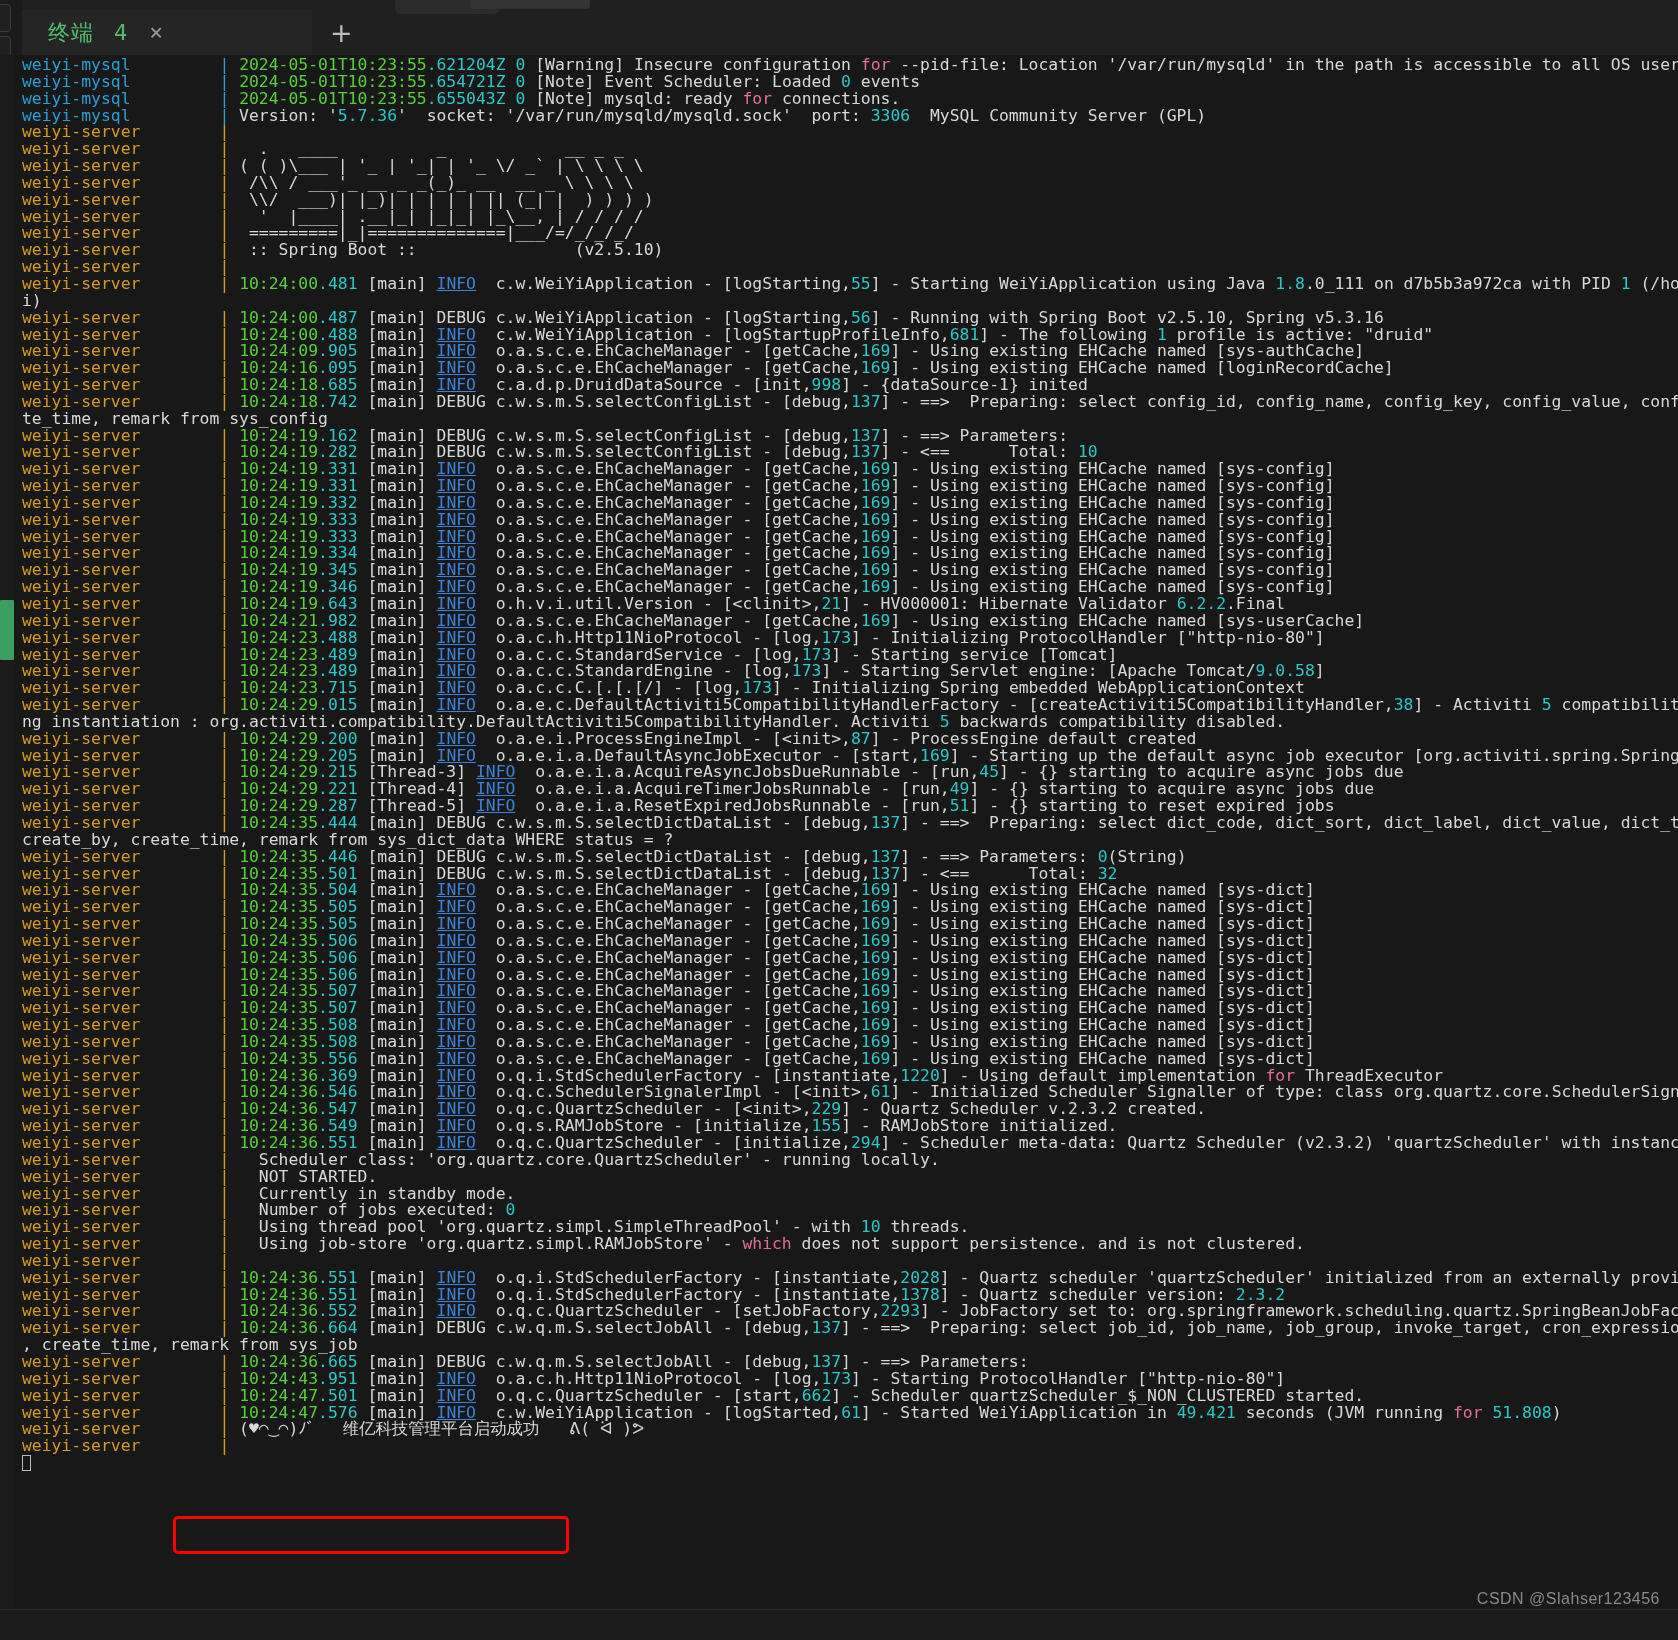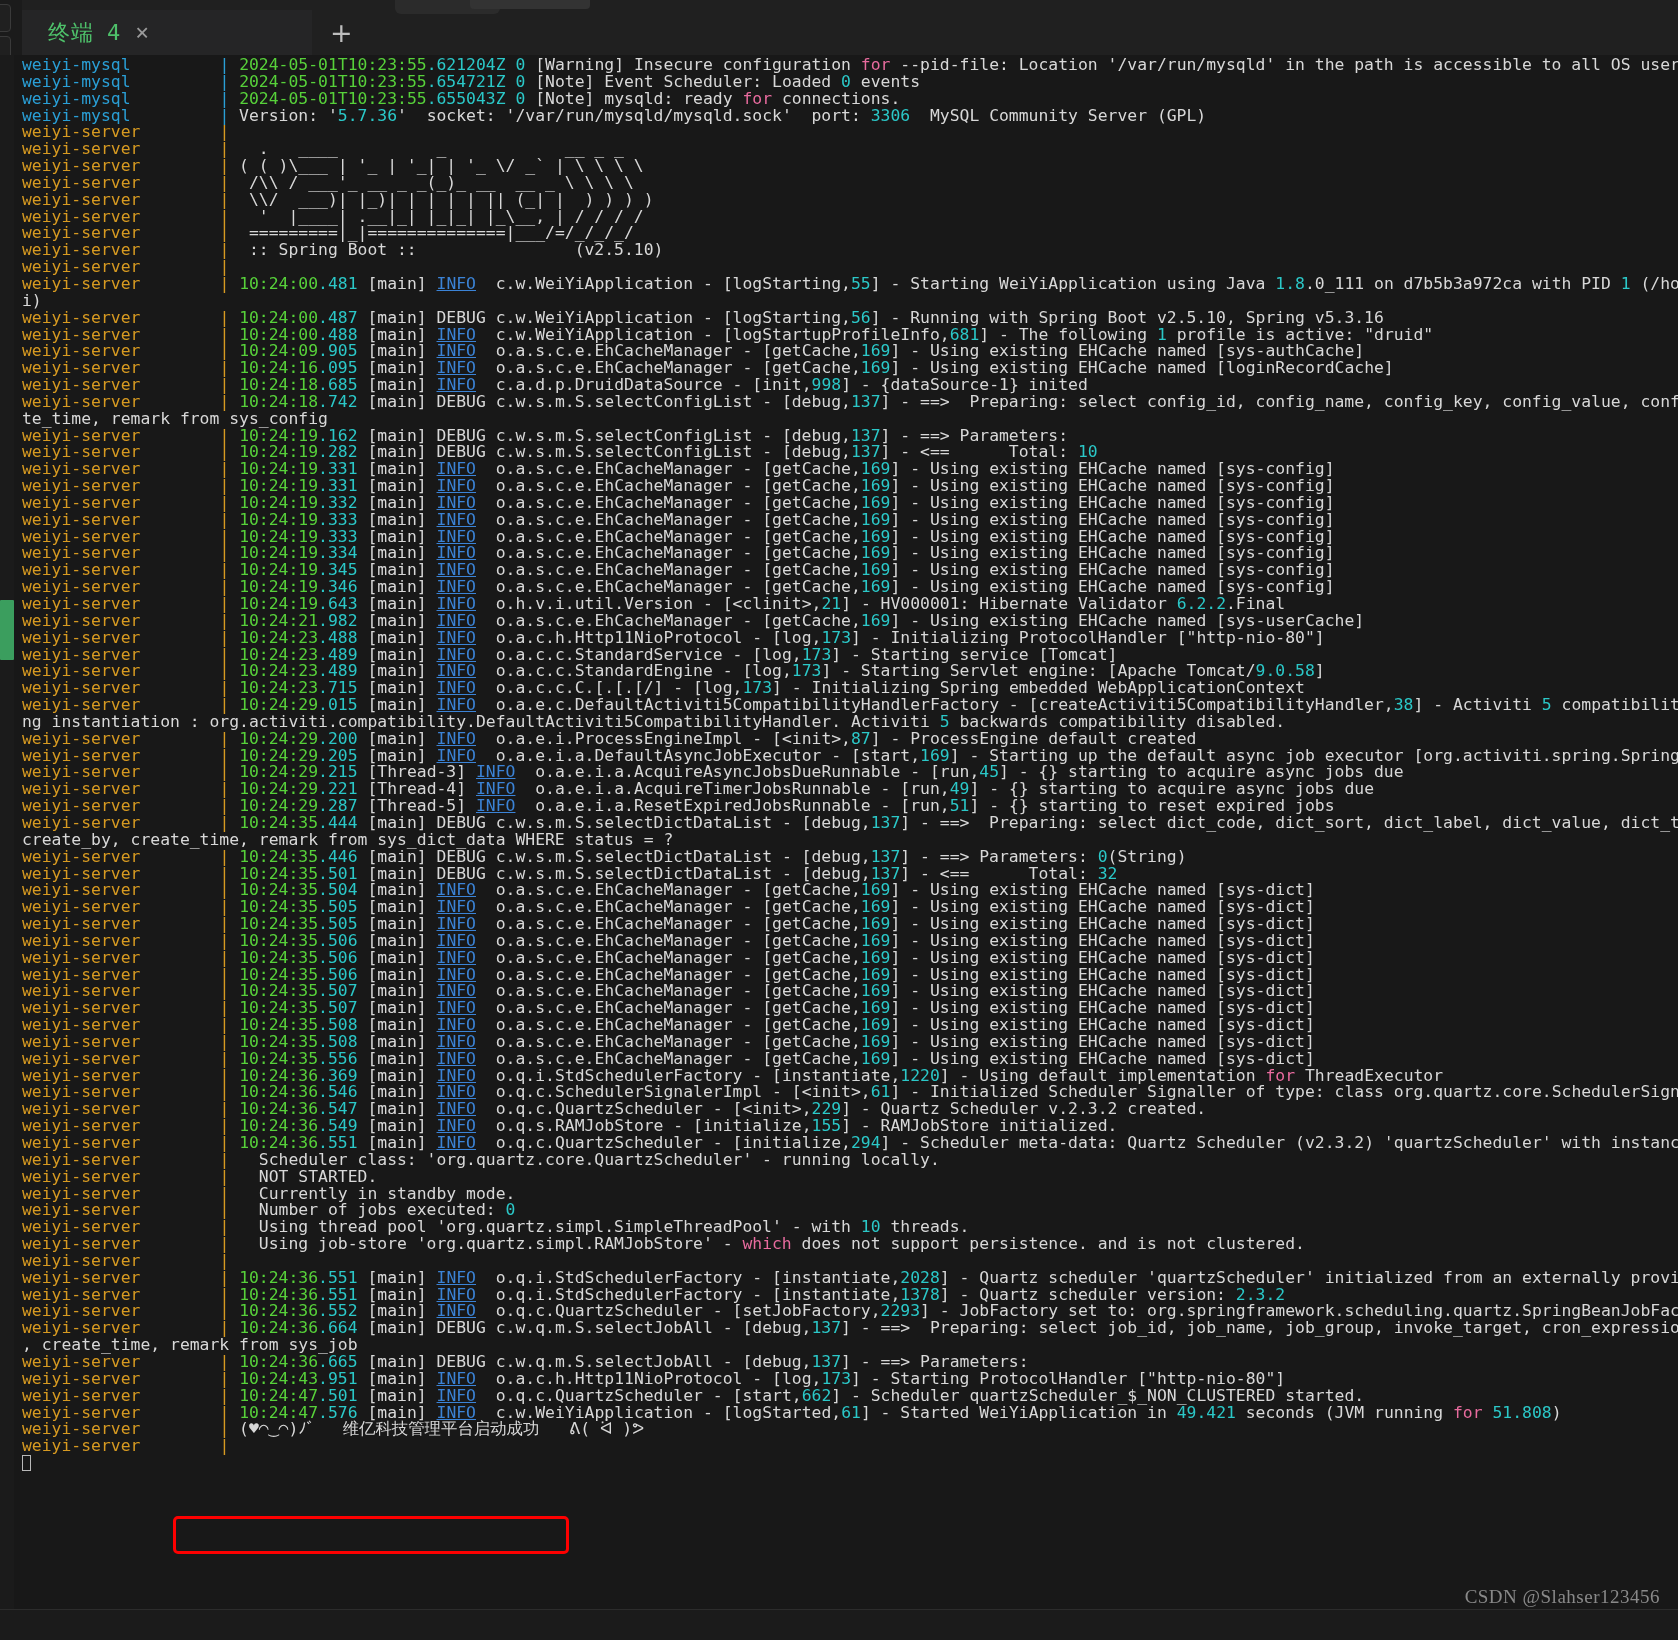--- a/index.html
+++ b/index.html
@@ -50,21 +50,21 @@
   .gutter-pill.p1 { top: 4px; }
   .gutter-pill.p2 { top: 36px; }
   .tab {
     height: 45px;
     min-width: 290px;
     background: #252526;
     display: flex;
     align-items: center;
     padding: 0 16px 0 26px;
     box-sizing: border-box;
-    gap: 13px;
+    gap: 20px;
   }
   .tab-title {
     color: #4ec06a;
     font-size: 22px;
     font-family: "DejaVu Sans", sans-serif;
     letter-spacing: 1px;
   }
   .tab-count {
     color: #4ec06a;
     font-size: 22px;
@@ -173,22 +173,22 @@
     height: 30px;
     flex: 0 0 auto;
     background: #1b1b1b;
     border-top: 1px solid #2c2c2c;
   }
   .watermark {
     position: absolute;
     right: 18px;
     bottom: 32px;
     color: #9d9d9d;
-    font-size: 19px;
-    font-family: Liberation Serif, serif;
+    font-size: 16px;
+    font-family: Liberation Sans, sans-serif;
     letter-spacing: 0.5px;
     opacity: .85;
   }
 </style>
 </head>
 <body>
 
 <div id="app">
 
   <div class="tabbar">

